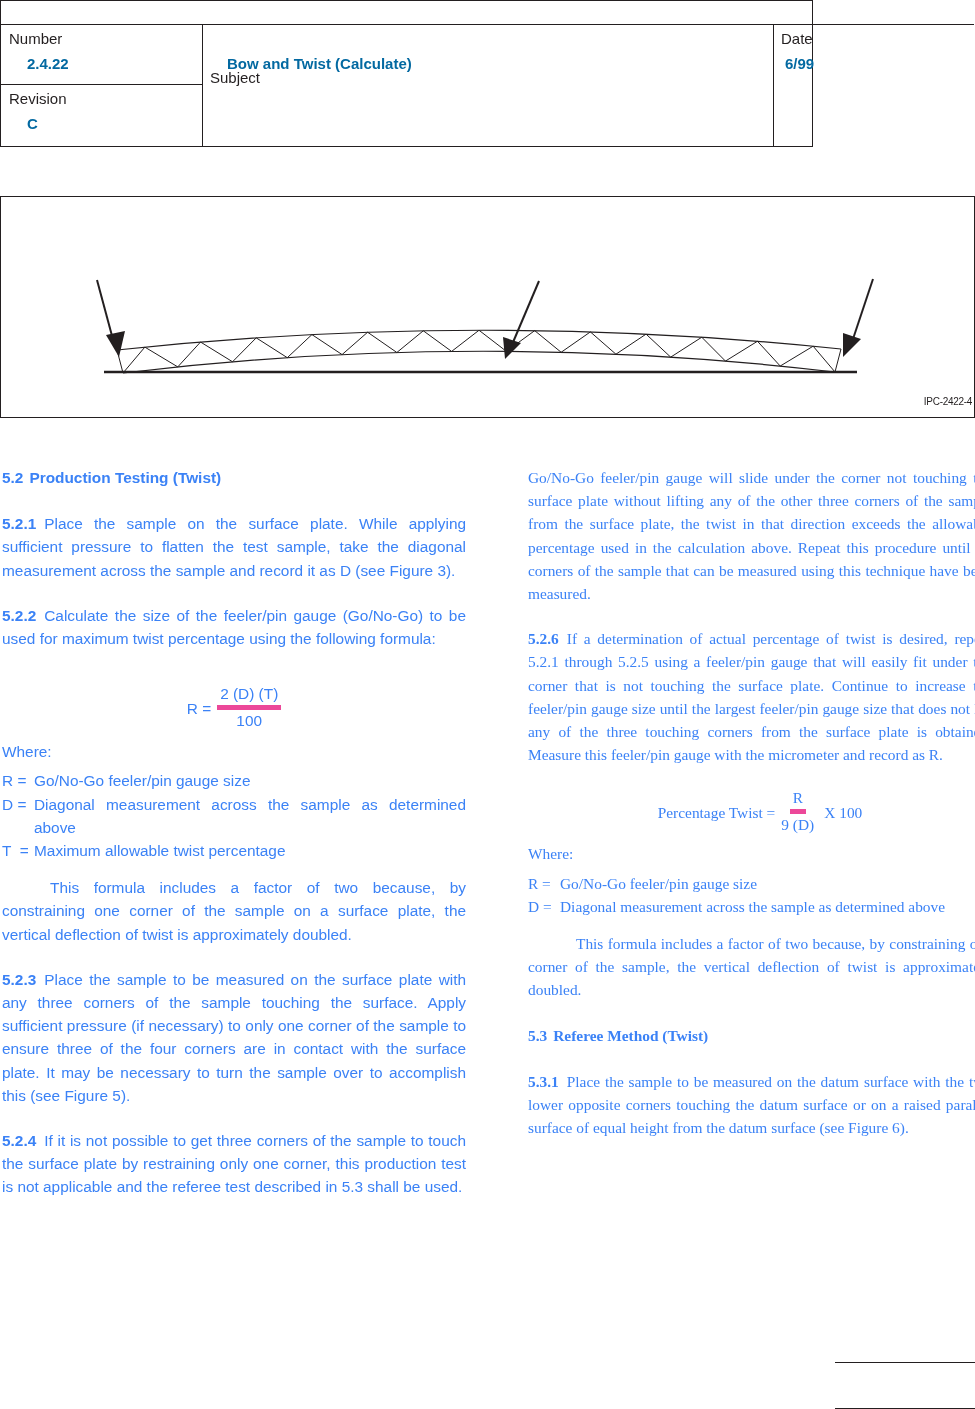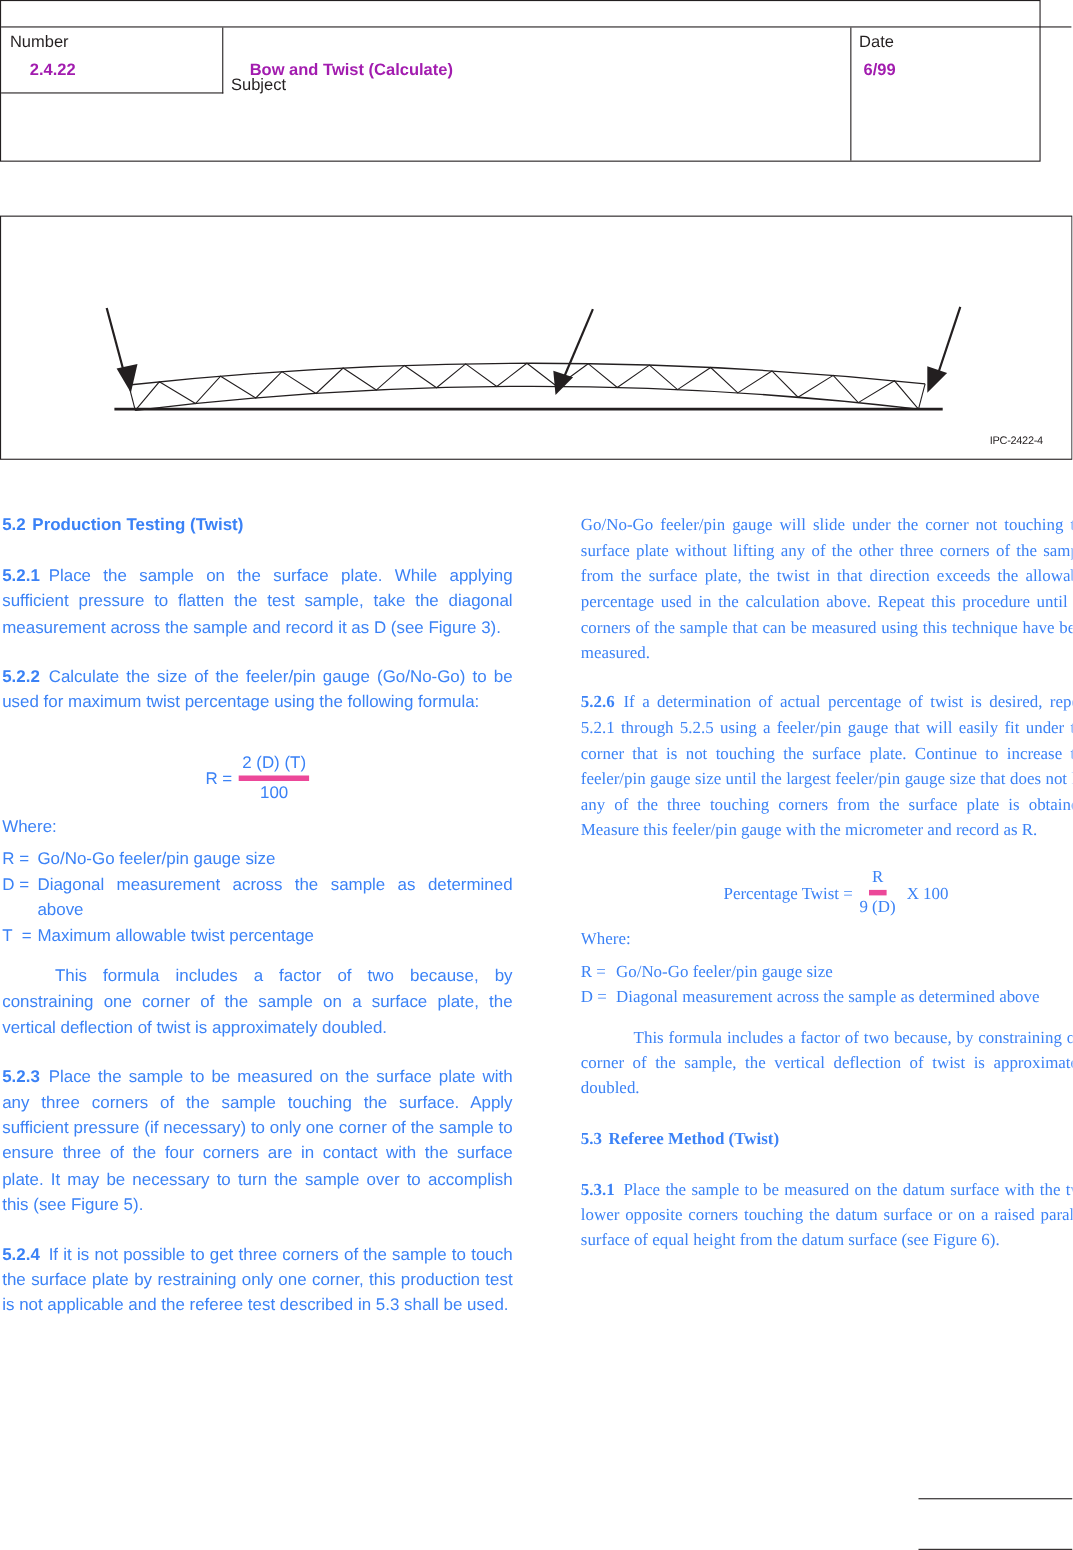--- a/index.html
+++ b/index.html
@@ -1,37 +1,37 @@
 <!DOCTYPE html>
 <html><head>
 <meta charset="utf-8">
 <style>
   * { box-sizing: border-box; margin: 0; padding: 0; }
   html, body { width: 975px; height: 1409px; background: #ffffff; overflow: hidden; }
   body { position: relative; font-family: "Liberation Sans", sans-serif; color: #231f20; }
 
   
-  .header { position: absolute; left: 0; top: 0; width: 946px; height: 147px; border: 1px solid #231f20; }
+  .header { position: absolute; left: 0; top: 0; width: 813px; height: 147px; border: 1px solid #231f20; }
   .header .topbar { position: absolute; left: 0; top: 0; width: 973px; height: 24px; border-bottom: 1px solid #231f20; }
   .header .cell { position: absolute; }
   .cell-number { left: 0; top: 24px; width: 202px; height: 60px; border-right: 1px solid #231f20; border-bottom: 1px solid #231f20; }
   .cell-revision { left: 0; top: 84px; width: 202px; height: 61px; border-right: 1px solid #231f20; }
   .cell-subject { left: 202px; top: 24px; width: 571px; height: 121px; border-right: 1px solid #231f20; }
   .cell-date { left: 773px; top: 24px; width: 200px; height: 121px; }
   .cell .lbl { position: absolute; left: 8px; top: 5px; font-size: 15px; font-weight: normal; color: #231f20; }
-  .cell .val { position: absolute; left: 26px; top: 30px; font-size: 15px; font-weight: bold; color: #a21caf; }
+  .cell .val { position: absolute; left: 26px; top: 30px; font-size: 15px; font-weight: bold; color: #0369a1; }
   .cell-subject .lbl { left: 7px; margin-top: 39px; }
   .cell-subject .val { left: 24px; }
   .cell-date .lbl { left: 7px; }
   .cell-date .val { left: 11px; }
 
   
   .figure { position: absolute; left: 0; top: 196px; width: 975px; height: 222px; border: 1px solid #231f20; }
   .figure svg { position: absolute; left: 0; top: 0; }
-  .fig-id { position: absolute; right: 26px; bottom: 10px; font-size: 10px; color: #231f20; letter-spacing: -0.3px; padding-left: 25px; }
+  .fig-id { position: absolute; right: 2px; bottom: 10px; font-size: 10px; color: #231f20; letter-spacing: -0.3px; padding-left: 25px; }
 
   
   .col { position: absolute; top: 466px; width: 464px; font-size: 15.4px; line-height: 23.2px; color: #3b82f6; }
   .col-left { left: 2px; }
   .col-right { left: 528px; font-family: Liberation Serif, serif; }
   .para { text-align: justify; margin-bottom: 22px; }
   .para .num { font-weight: bold; margin-right: 8px; }
   .heading { font-weight: bold; font-size: 15.4px; margin-bottom: 23px; }
   .heading .hnum { margin-right: 6px; }
   .indent-para { text-indent: 48px; text-align: justify; margin-bottom: 22px; }
@@ -51,20 +51,24 @@
   .rule { position: absolute; left: 835px; width: 140px; height: 1px; background: #231f20; }
 </style>
 </head>
 <body>
 
 <div class="header">
   <div class="topbar"></div>
   <div class="cell cell-number">
     <span class="lbl">Number</span>
     <span class="val">2.4.22</span>
+  </div>
+  <div class="cell cell-revision">
+    <span class="lbl">Revision</span>
+    <span class="val">C</span>
   </div>
   <div class="cell cell-subject">
     <span class="lbl">Subject</span>
     <span class="val">Bow and Twist (Calculate)</span>
   </div>
   <div class="cell cell-date">
     <span class="lbl">Date</span>
     <span class="val">6/99</span>
   </div>
 </div>

